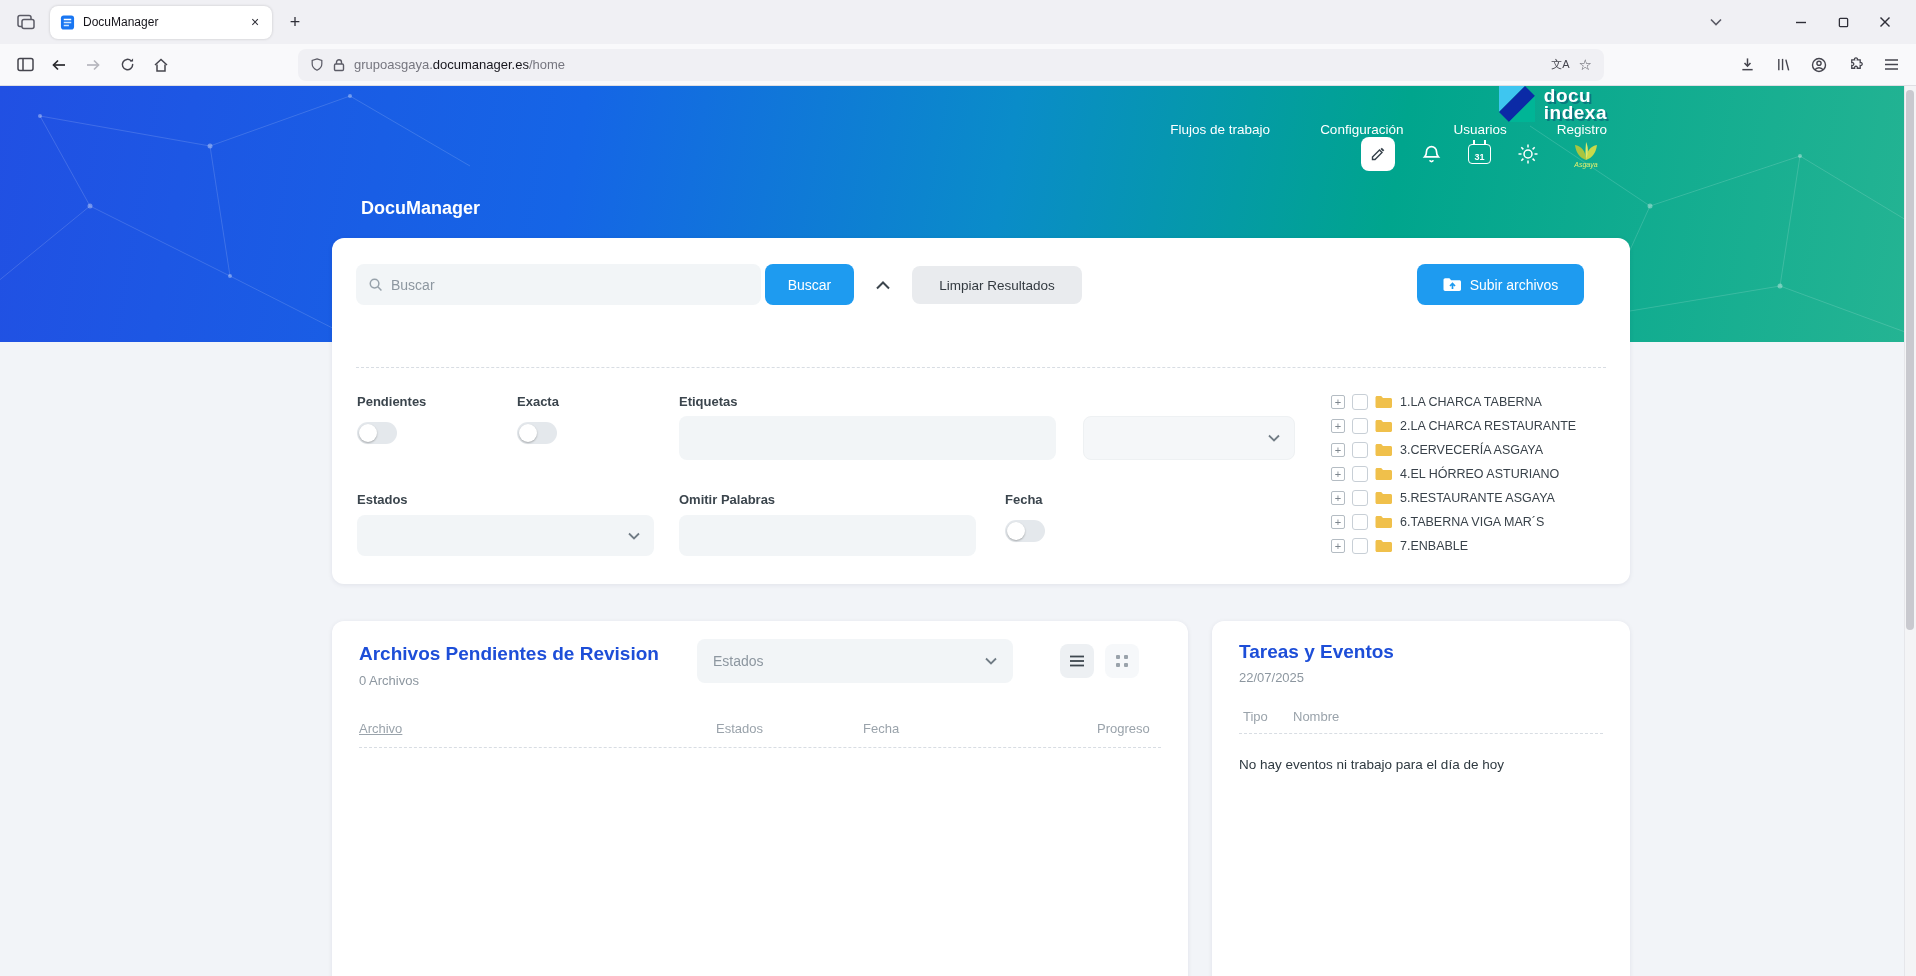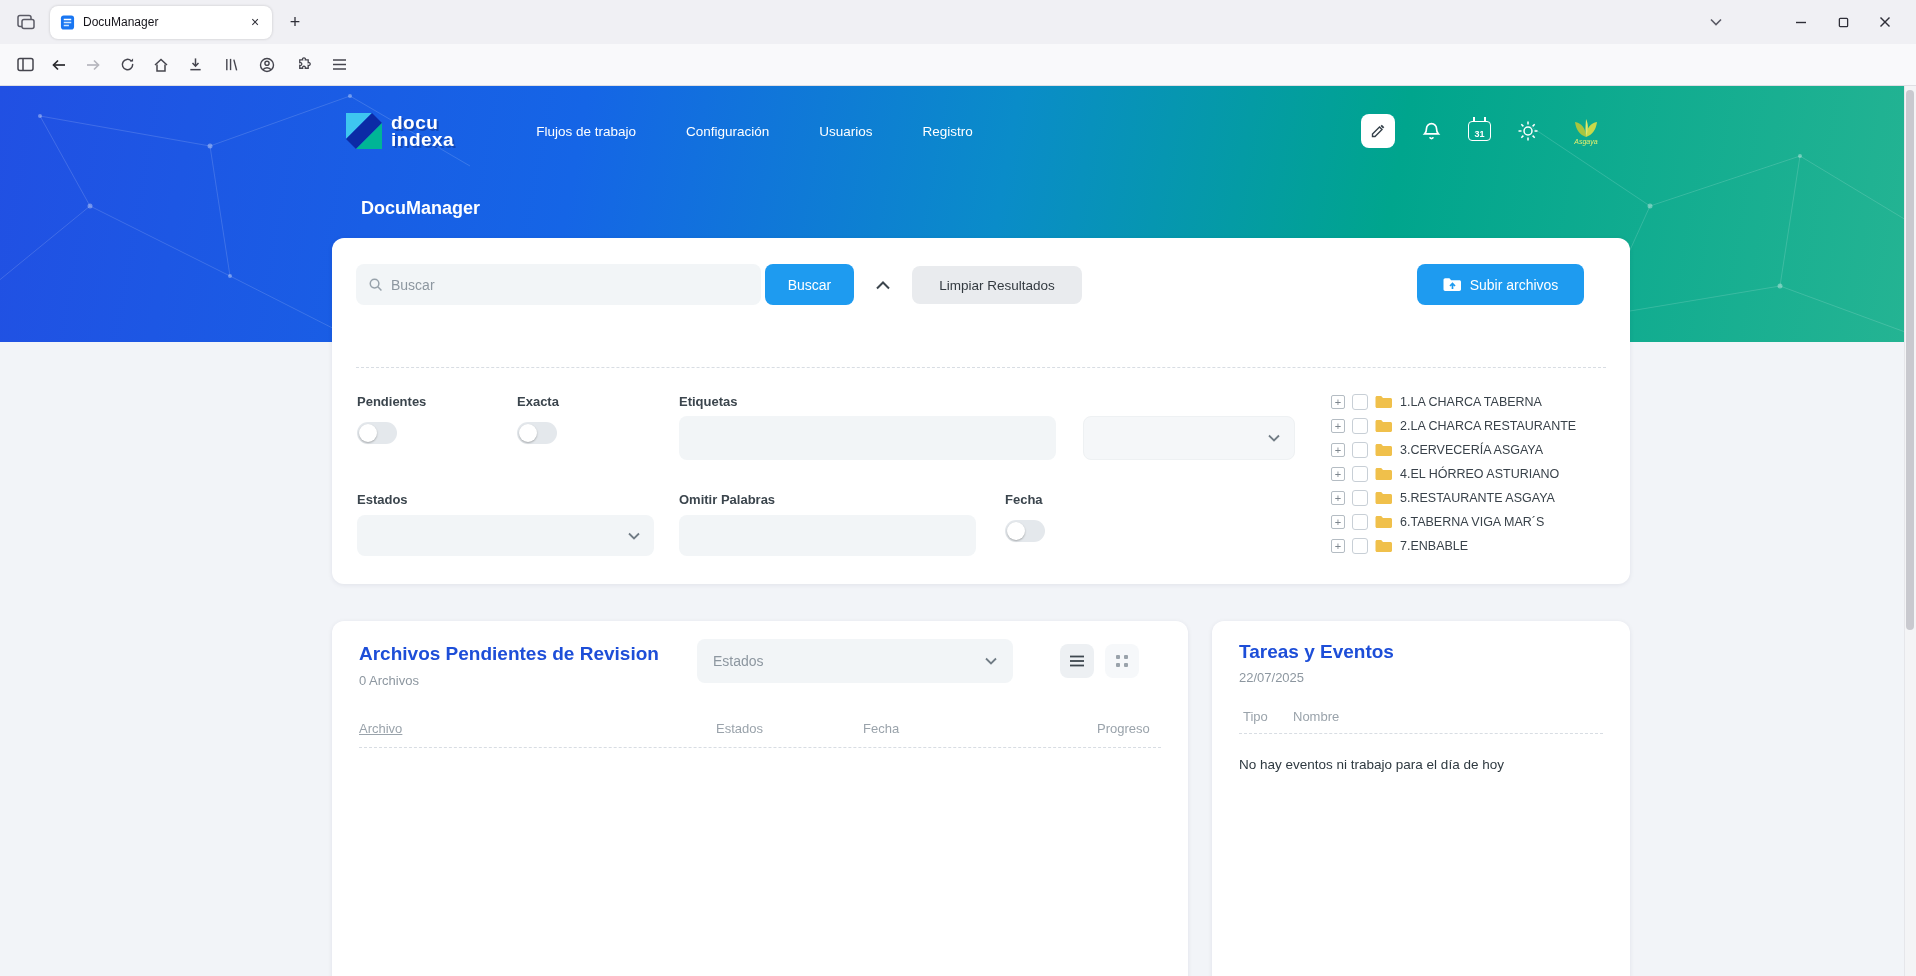--- a/index.html
+++ b/index.html
@@ -27,21 +27,21 @@
   .url-domain { color:#17161d; }
   .translate { font-size:11px; color:#45454e; }
   .star { font-size:15px; color:#55555e; }
   .nav-actions { display:flex; align-items:center; gap:2px; }
 
   
   .viewport { position:relative; flex:1; background:#f2f4f8; overflow:hidden; }
   .hero { position:absolute; left:0; top:0; width:1916px; height:256px;
           background:linear-gradient(100deg,#2150e3 0%,#1565e6 30%,#0a8cc9 52%,#00a58d 72%,#25b493 100%); }
   .hero-pattern { position:absolute; left:0; top:0; }
-  .hero-nav { position:absolute; left:309px; top:0; width:1298px; height:90px; display:flex; align-items:center; }
+  .hero-nav { position:absolute; left:309px; top:0; width:1298px; height:90px; display:flex; align-items:flex-end;flex-direction:column; }
   .logo { display:flex; align-items:center; gap:9px; margin-left:37px; }
   .logo-text { color:#fff; font-weight:800; font-size:19px; line-height:17px; letter-spacing:.5px; text-shadow:2px 2px 0 rgba(10,25,95,.35); }
   .main-nav { display:flex; gap:50px; margin-left:82px; }
   .main-nav a { color:#fff; font-size:13.5px; font-weight:500; text-decoration:none; }
   .hero-actions { margin-left:auto; display:flex; align-items:center; gap:26px; }
   .pencil-btn { width:34px; height:34px; background:#fff; border-radius:8px; display:flex; align-items:center; justify-content:center; }
   .cal-icon { width:23px; height:20px; border:1.7px solid #fff; border-radius:4px; position:relative; display:flex; align-items:flex-end; justify-content:center; }
   .cal-icon .nub { position:absolute; top:-5px; width:2px; height:4px; background:#fff; }
   .cal-day { font-size:9px; font-weight:700; color:#fff; line-height:12px; }
   .brand-badge { display:flex; flex-direction:column; align-items:center; width:42px; }
@@ -166,20 +166,32 @@
           <path d="M13.9 1.6v3.3h-3.3z" fill="#45454e" stroke="none"></path>
         </svg>
     </div>
     <div class="icon-btn navbtn">
       <svg width="16" height="16" viewBox="0 0 16 16" fill="none" stroke="#45454e" stroke-width="1.5">
           <path d="M2 8l6-5.5L14 8"></path>
           <path d="M4 7.5V14h8V7.5"></path>
         </svg>
     </div>
 
+    <div class="urlbar">
+      <svg width="14" height="15" viewBox="0 0 16 16" fill="none" stroke="#5b5b66" stroke-width="1.4">
+          <path d="M8 1.5l5.5 1.8v4c0 3.4-2.3 5.6-5.5 7.2C4.8 12.9 2.5 10.7 2.5 7.3v-4z"></path>
+        </svg>
+      <svg width="12" height="14" viewBox="0 0 12 14" fill="none" stroke="#5b5b66" stroke-width="1.4">
+          <rect x="1.5" y="6" width="9" height="6.5" rx="1.2"></rect>
+          <path d="M3.5 6V4.2a2.5 2.5 0 0 1 5 0V6"></path>
+        </svg>
+      <span class="url-text"><span>grupoasgaya.</span><span class="url-domain">documanager.es</span><span>/home</span></span>
+      <span class="translate">文A</span>
+      <span class="star">☆</span>
+    </div>
 
     <div class="nav-actions">
       <div class="icon-btn navbtn">
         <svg width="15" height="15" viewBox="0 0 16 16" fill="none" stroke="#45454e" stroke-width="1.6">
             <path d="M8 1.5v8"></path>
             <path d="M4.8 6.5L8 9.7l3.2-3.2"></path>
             <path d="M2.5 13.5h11"></path>
           </svg>
       </div>
       <div class="icon-btn navbtn">

